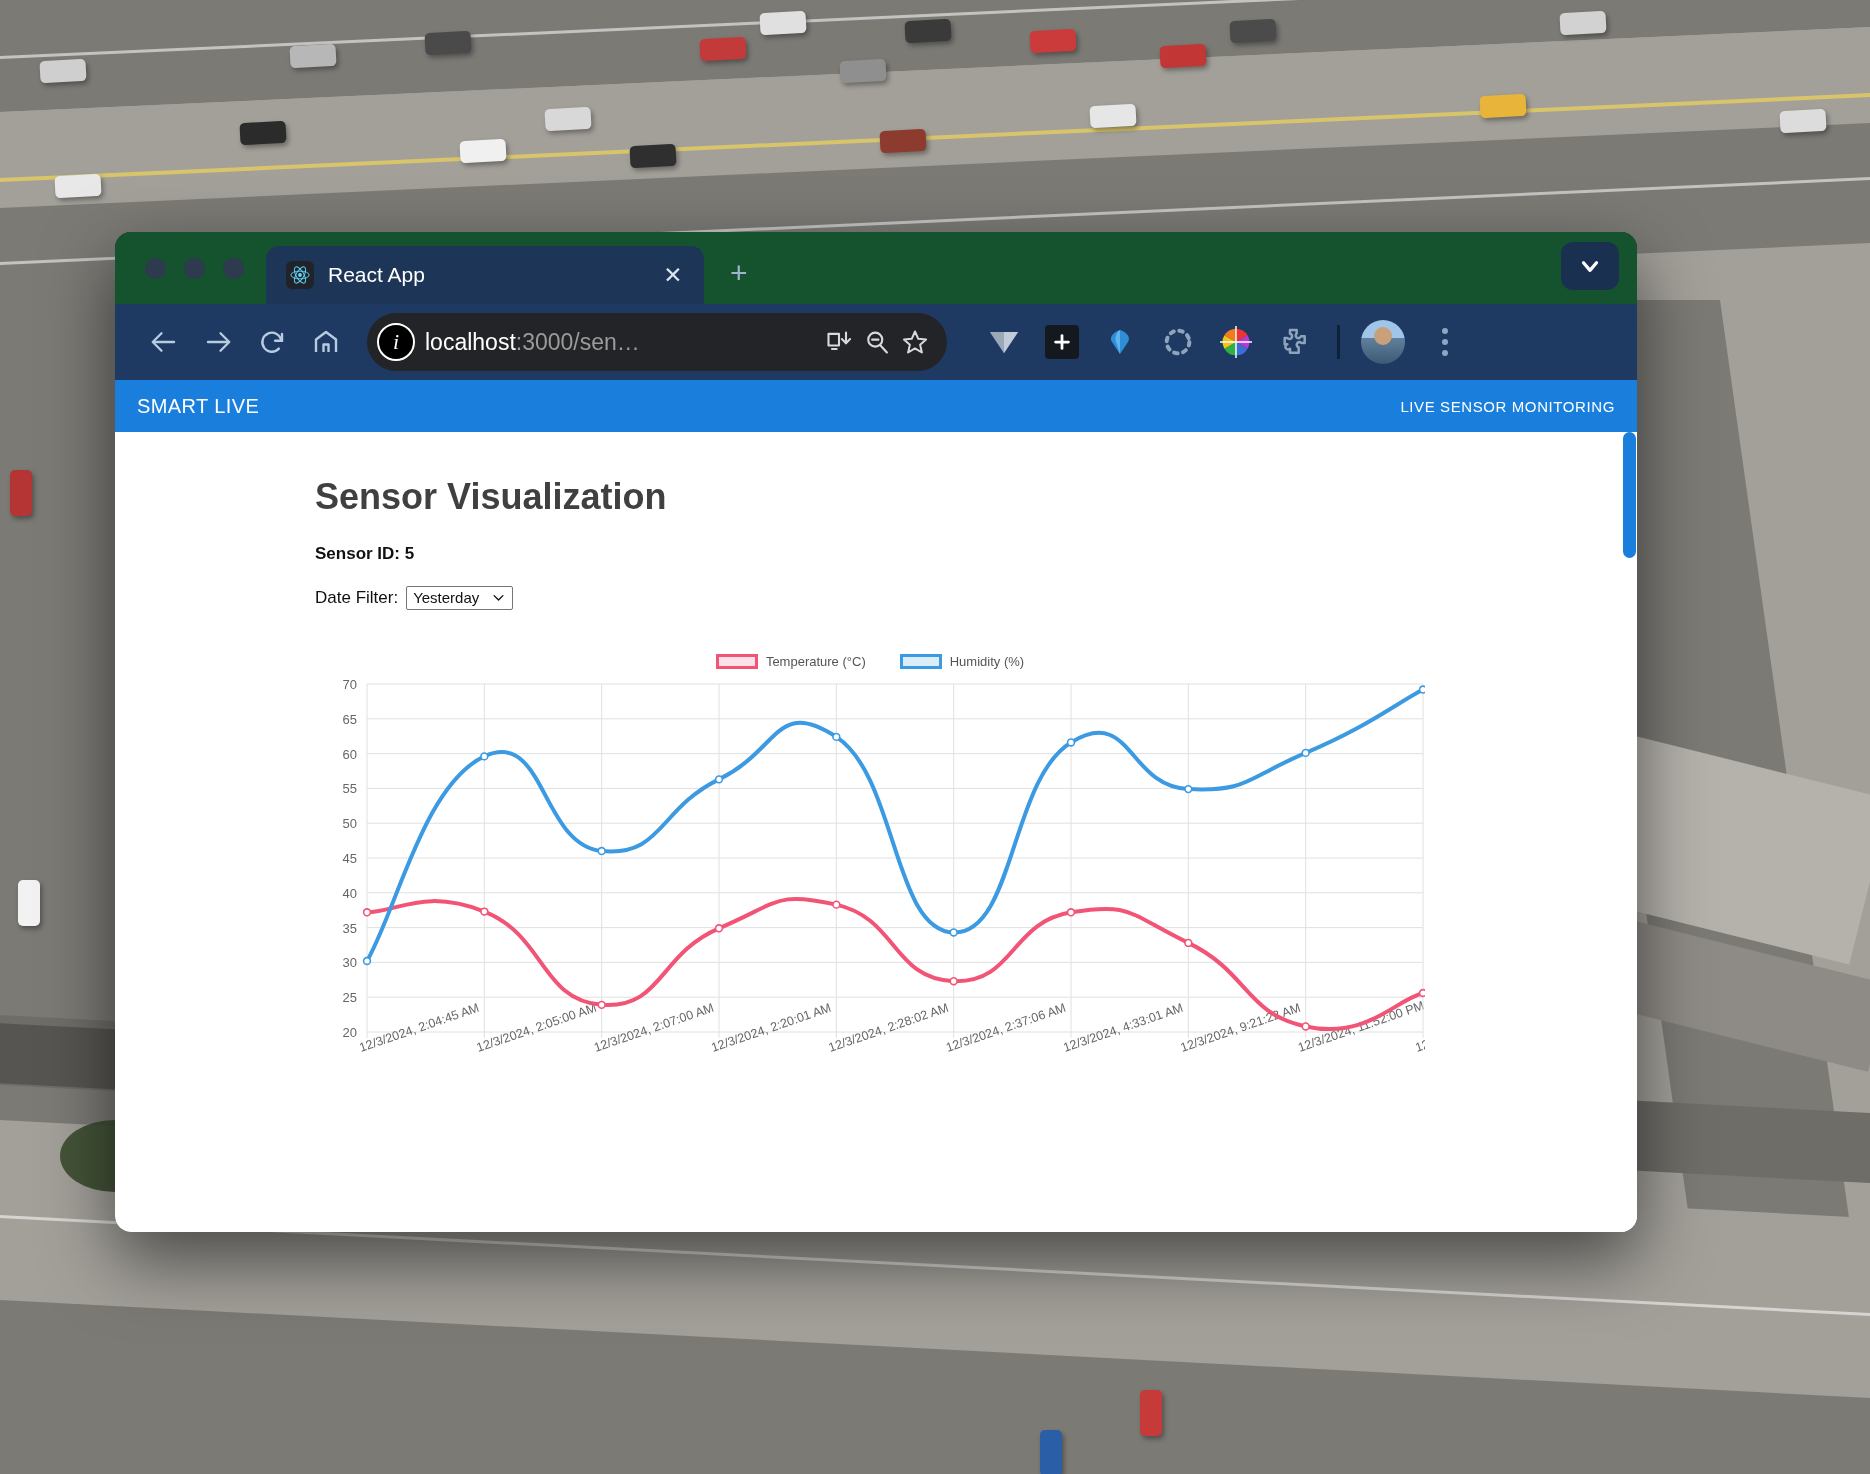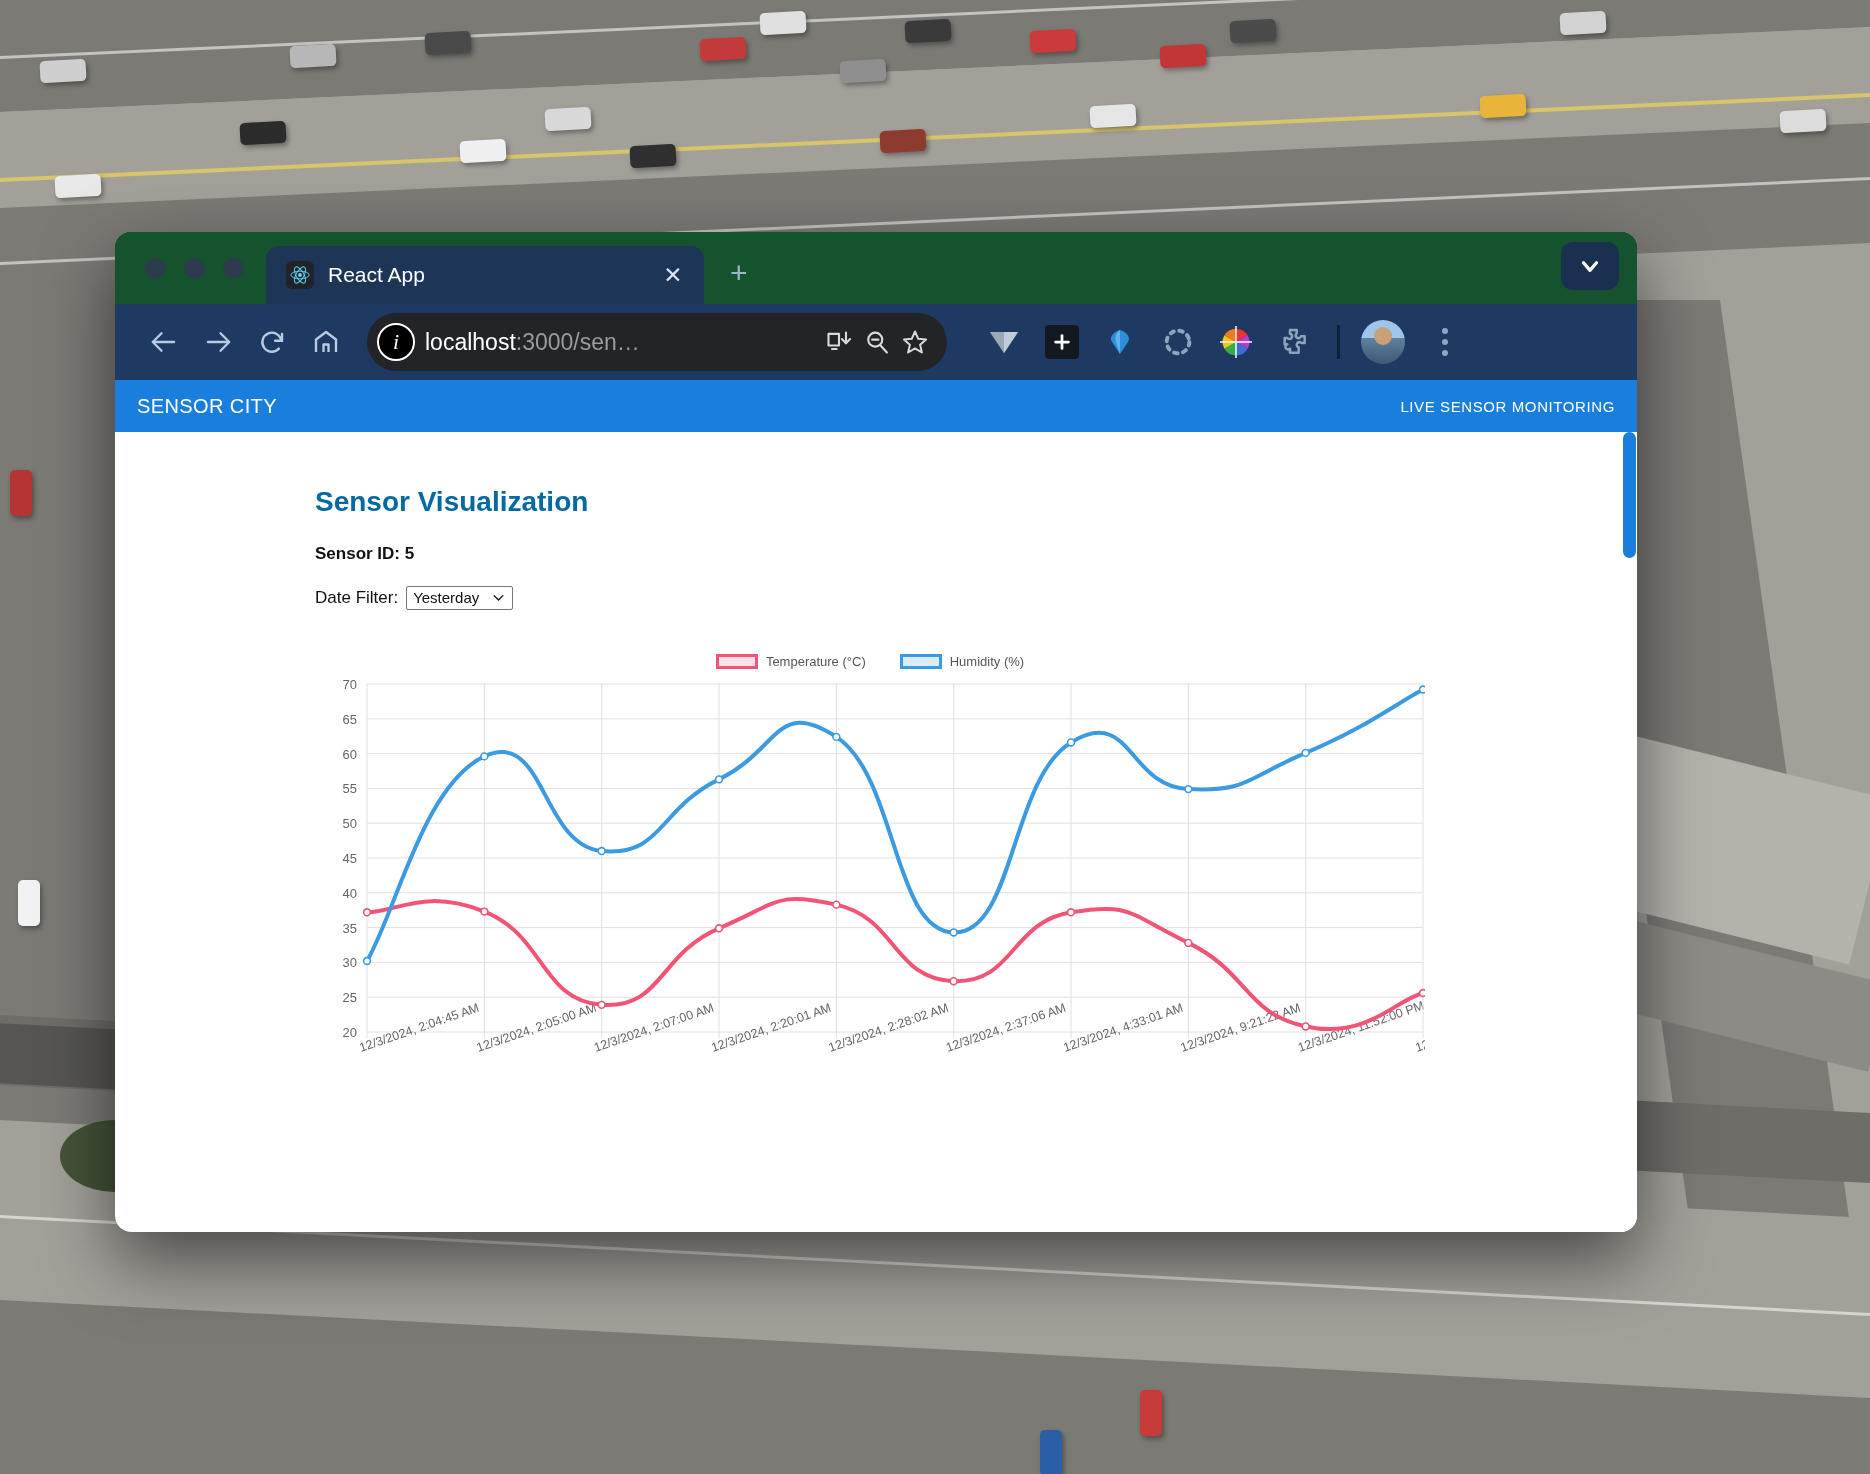--- a/index.html
+++ b/index.html
@@ -266,25 +266,24 @@
     width: 13px;
     height: 126px;
     background: #1a7fdc;
     border-radius: 7px;
   }
 
   .content {
     padding: 44px 0 0 200px;
   }
   .page-title {
-    font-size: 28px;
+    font-size: 36px;
     font-weight: bold;
-    color: #0369a1;
+    color: #404040;
     margin-bottom: 26px;
-    margin-top: 10px;
   }
   .sensor-id {
     font-size: 17px;
     font-weight: bold;
     color: #111;
     margin-bottom: 22px;
   }
   .filter-row {
     display: flex;
     align-items: center;
@@ -531,21 +530,21 @@
           <i></i>
           <i></i>
           <i></i>
         </div>
     </div>
   </div>
 
   <div class="viewport">
 
     <div class="appbar">
-      <span class="brand">SENSOR CITY</span>
+      <span class="brand">SMART LIVE</span>
       <span class="tagline">LIVE SENSOR MONITORING</span>
     </div>
 
     <div class="scrollbar">
       <div class="scrollthumb"></div>
     </div>
 
     <div class="content">
       <div class="page-title">Sensor Visualization</div>
       <div class="sensor-id">Sensor ID: 5</div>

